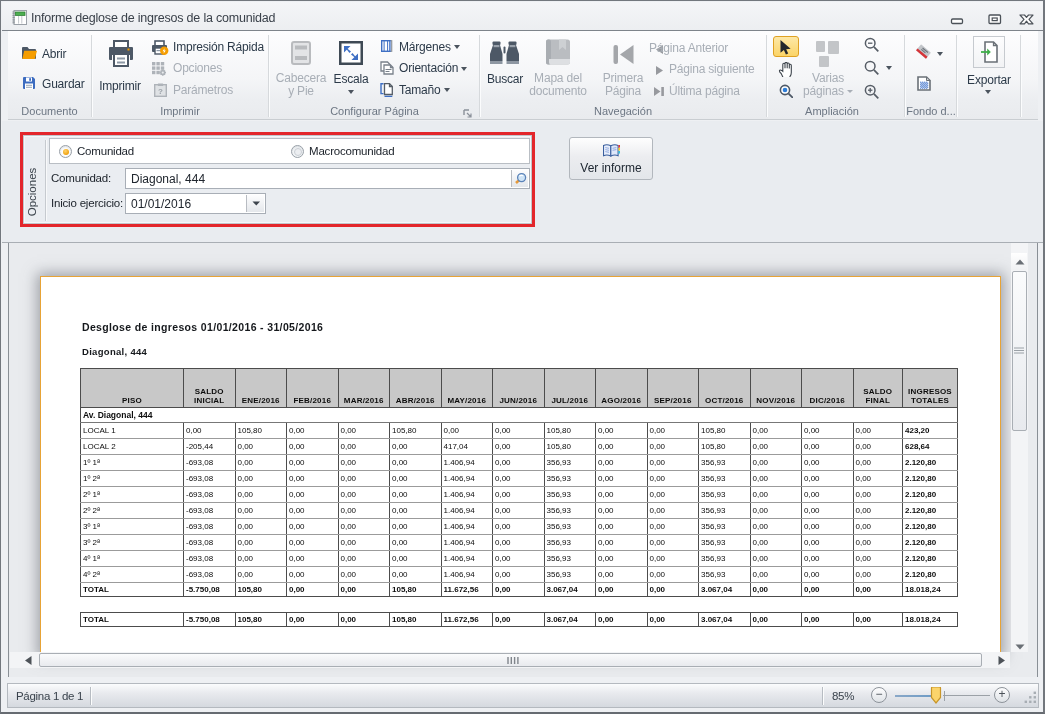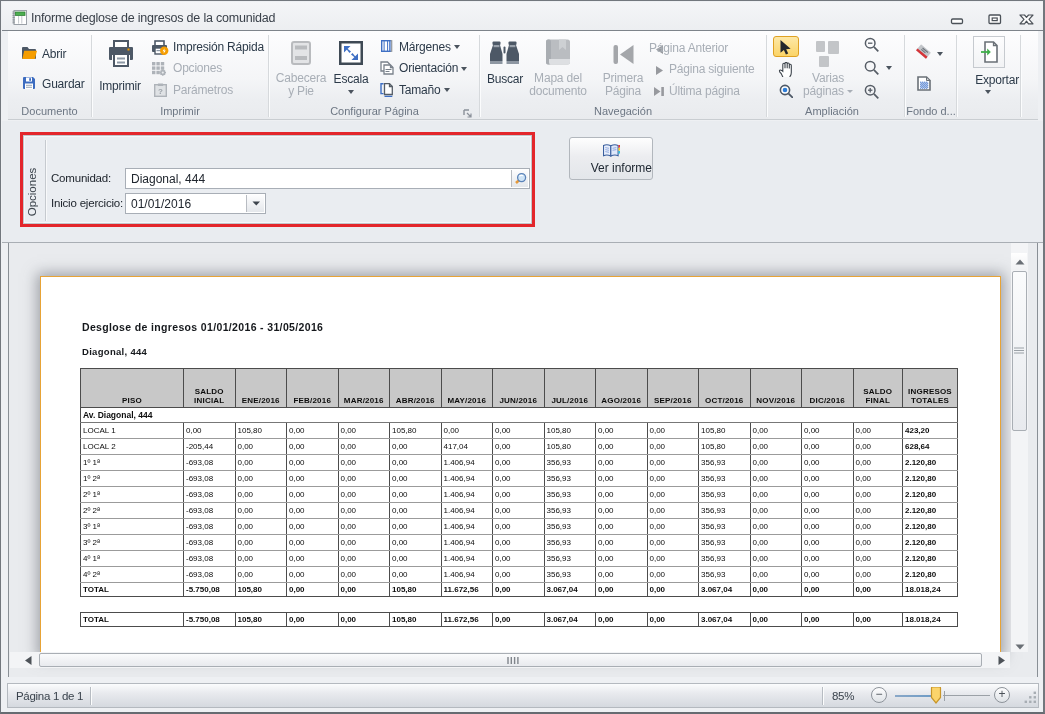--- a/index.html
+++ b/index.html
@@ -315,28 +315,38 @@
           <rect x="10" y="10.6" width="1.3" height="1.3"></rect>
         </g>
       </svg>
       <div class="abs" style="left:965px;top:5px;width:32px;height:32px;border:1px solid #c6cacf;background:linear-gradient(#fdfdfe,#f2f3f5)"></div>
       <svg class="abs" style="left:972px;top:10px" width="18" height="22" viewBox="0 0 18 22">
         <path d="M5 1 L13.5 1 L17 4.5 L17 21 L5 21 Z" fill="#fff" stroke="#6a7077" stroke-width="1.6"></path>
         <path d="M13.5 1 L13.5 4.5 L17 4.5" fill="none" stroke="#6a7077" stroke-width="1.3"></path>
         <line x1="1" y1="11" x2="8" y2="11" stroke="#3fae49" stroke-width="1.8"></line>
         <path d="M7.2 7.6 L10.8 11 L7.2 14.4 Z" fill="#3fae49"></path>
       </svg>
-      <div class="abs rtext" style="left:951px;top:42px;width:60px;text-align:right">Exportar</div>
+      <div class="abs rtext" style="left:951px;top:42px;width:60px;text-align:center">Exportar</div>
       <div class="abs dd" style="left:977px;top:59px"></div>
     </div>
     <div id="panelstrip"></div>
     <div id="redpanel">
       <div id="redinner">
         <div id="opclabel">Opciones</div>
         <div id="opcsep"></div>
+        <div id="radiobox">
+          <div class="radio" style="left:9px">
+            <div class="dot"></div>
+          </div>
+          <div class="abs flabel" style="left:27px;top:6px">Comunidad</div>
+          <div class="radio" style="left:241px;background:#f4f6f8">
+            <div style="position:absolute;left:1.5px;top:1.5px;width:8px;height:8px;border-radius:50%;border:1px solid #c9ced4;background:#eceef1"></div>
+          </div>
+          <div class="abs flabel" style="left:259px;top:6px">Macrocomunidad</div>
+        </div>
         <div class="abs flabel" style="left:27px;top:36px">Comunidad:</div>
         <div class="abs input" style="left:101px;top:32px;width:405px;height:21px">
           <div class="itext">Diagonal, 444</div>
           <div class="sqbtn" style="right:1px;top:1px;width:17px;height:17px;border:none;border-left:1px solid #b8bcc2">
             <svg class="abs" style="left:1px;top:2px" width="14" height="14" viewBox="0 0 14 14">
               <line x1="3" y1="11" x2="7" y2="7.4" stroke="#e59a3c" stroke-width="2.6"></line>
               <circle cx="8.6" cy="5.6" r="4" fill="#cfe4f7" stroke="#5b83b8" stroke-width="1.3"></circle>
               <path d="M6.4 4.2 Q8 2.8 10 3.8" stroke="#fff" stroke-width="1.1" fill="none"></path>
             </svg>
           </div>
@@ -360,21 +370,21 @@
           <line x1="2.3" y1="3.6" x2="6" y2="4.3"></line>
           <line x1="2.3" y1="5.6" x2="6" y2="6.3"></line>
           <line x1="2.3" y1="7.6" x2="6" y2="8.3"></line>
           <line x1="9.6" y1="4.3" x2="13.3" y2="3.6"></line>
           <line x1="9.6" y1="6.3" x2="13.3" y2="5.6"></line>
         </g>
         <rect x="15.4" y="1" width="1.6" height="2.6" fill="#e03a3a"></rect>
         <rect x="15.4" y="4" width="1.6" height="2.6" fill="#f5d327"></rect>
         <rect x="15.4" y="7" width="1.6" height="2.6" fill="#38c0d8"></rect>
       </svg>
-      <div class="abs" style="left:0;top:23px;width:82px;text-align:right;font-size:12px;color:#202933">Ver informe</div>
+      <div class="abs" style="left:0;top:23px;width:82px;text-align:center;font-size:12px;color:#202933">Ver informe</div>
     </div>
     <div id="sepline"></div>
     <div id="preview">
       <div id="page">
         <div id="rtitle1">Desglose de ingresos 01/01/2016 - 31/05/2016</div>
         <div id="rtitle2">Diagonal, 444</div>
         <table class="rep" style="left:39px;top:91px;width:877px;border:1px solid #4c4c4c">
           <colgroup>
             <col style="width:103px">
             <col style="width:51.5px">

